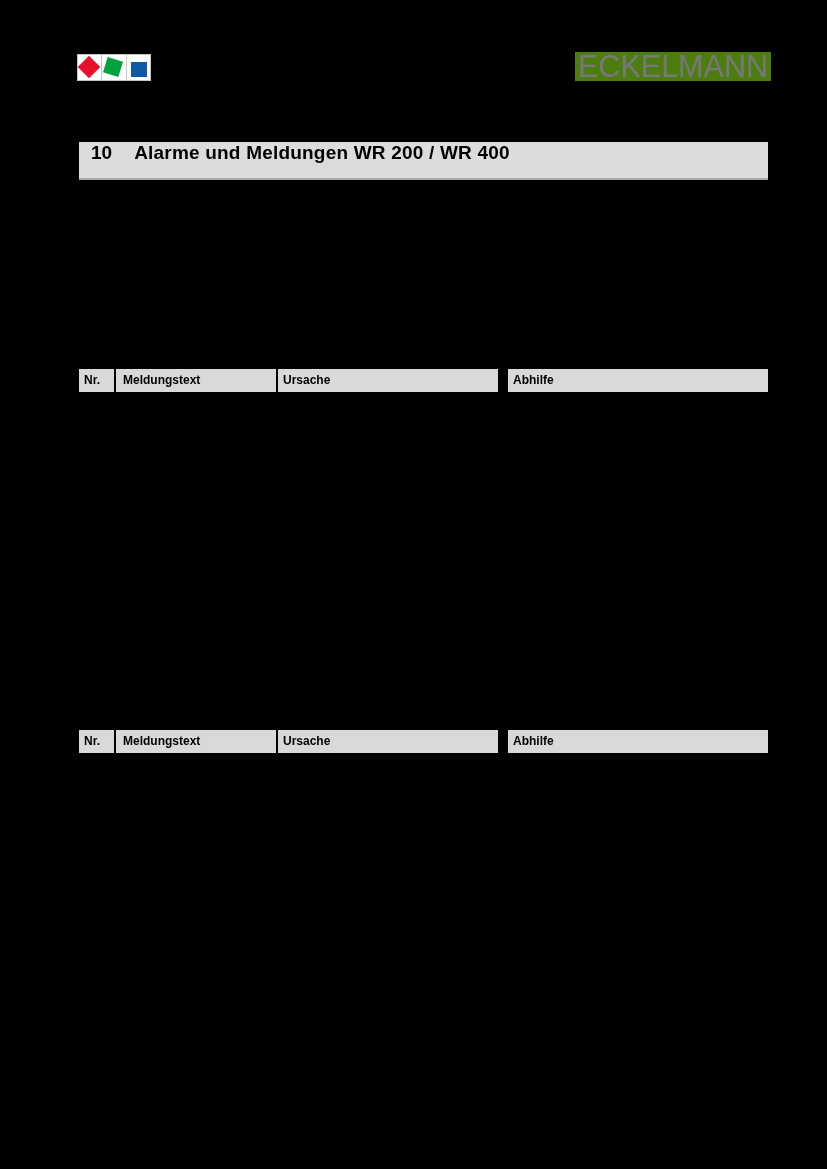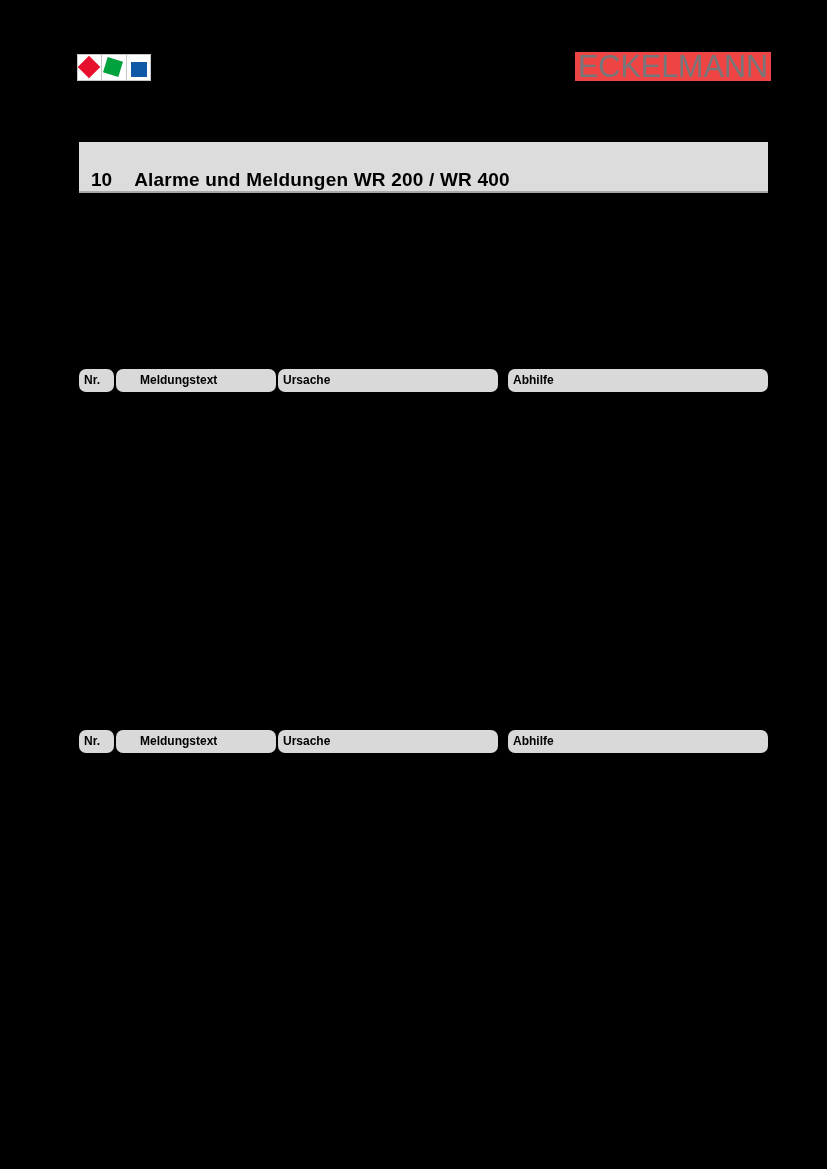--- a/index.html
+++ b/index.html
@@ -46,36 +46,36 @@
   .sq-green { left: 3px; top: 4px; background: #00a23e; transform: rotate(17deg); }
   .sq-blue  { right: 3px; top: 7px; width: 16px; height: 15px; background: #0e5aa7; }
 
   
   .brand-box {
     position: absolute;
     left: 575px;
     top: 52px;
     width: 196px;
     height: 29px;
-    background: #ef4444;
+    background: #4d7c0f;
   }
   .brand-box svg { display: block; }
 
   
   .title-bar {
     position: absolute;
     left: 79px;
     top: 142px;
     width: 689px;
-    height: 51px;
+    height: 38px;
     box-sizing: border-box;
     background: #dcdcdc;
     border-bottom: 2px solid #a8a8a8;
     display: flex;
-    align-items: flex-end;
+    align-items: flex-start;
     color: #000000;
     font-weight: bold;
     font-size: 19px;
   }
   .title-bar .sec-num { margin-left: 12px; }
   .title-bar .sec-text { margin-left: 22px; letter-spacing: 0.2px; }
 
   
   .thead-row {
     position: absolute;
@@ -90,24 +90,23 @@
   .th-cell {
     background: #d9d9d9;
     color: #000000;
     font-weight: bold;
     font-size: 12px;
     line-height: 23px;
     padding-left: 5px;
     box-sizing: border-box;
     white-space: nowrap;
     overflow: hidden;
-    border-radius: 7px;
   }
   .col-nr       { width: 35px; }
-  .col-meldung  { width: 160px; padding-left: 24px; }
+  .col-meldung  { width: 160px; padding-left: 7px; }
   .col-ursache  { width: 220px; }
   .col-abhilfe  { flex: 1 1 auto; margin-left: 8px; }
 </style>
 </head>
 <body>
 
 <div class="page">
 
   <div class="logo-box">
     <div class="logo-cell">

